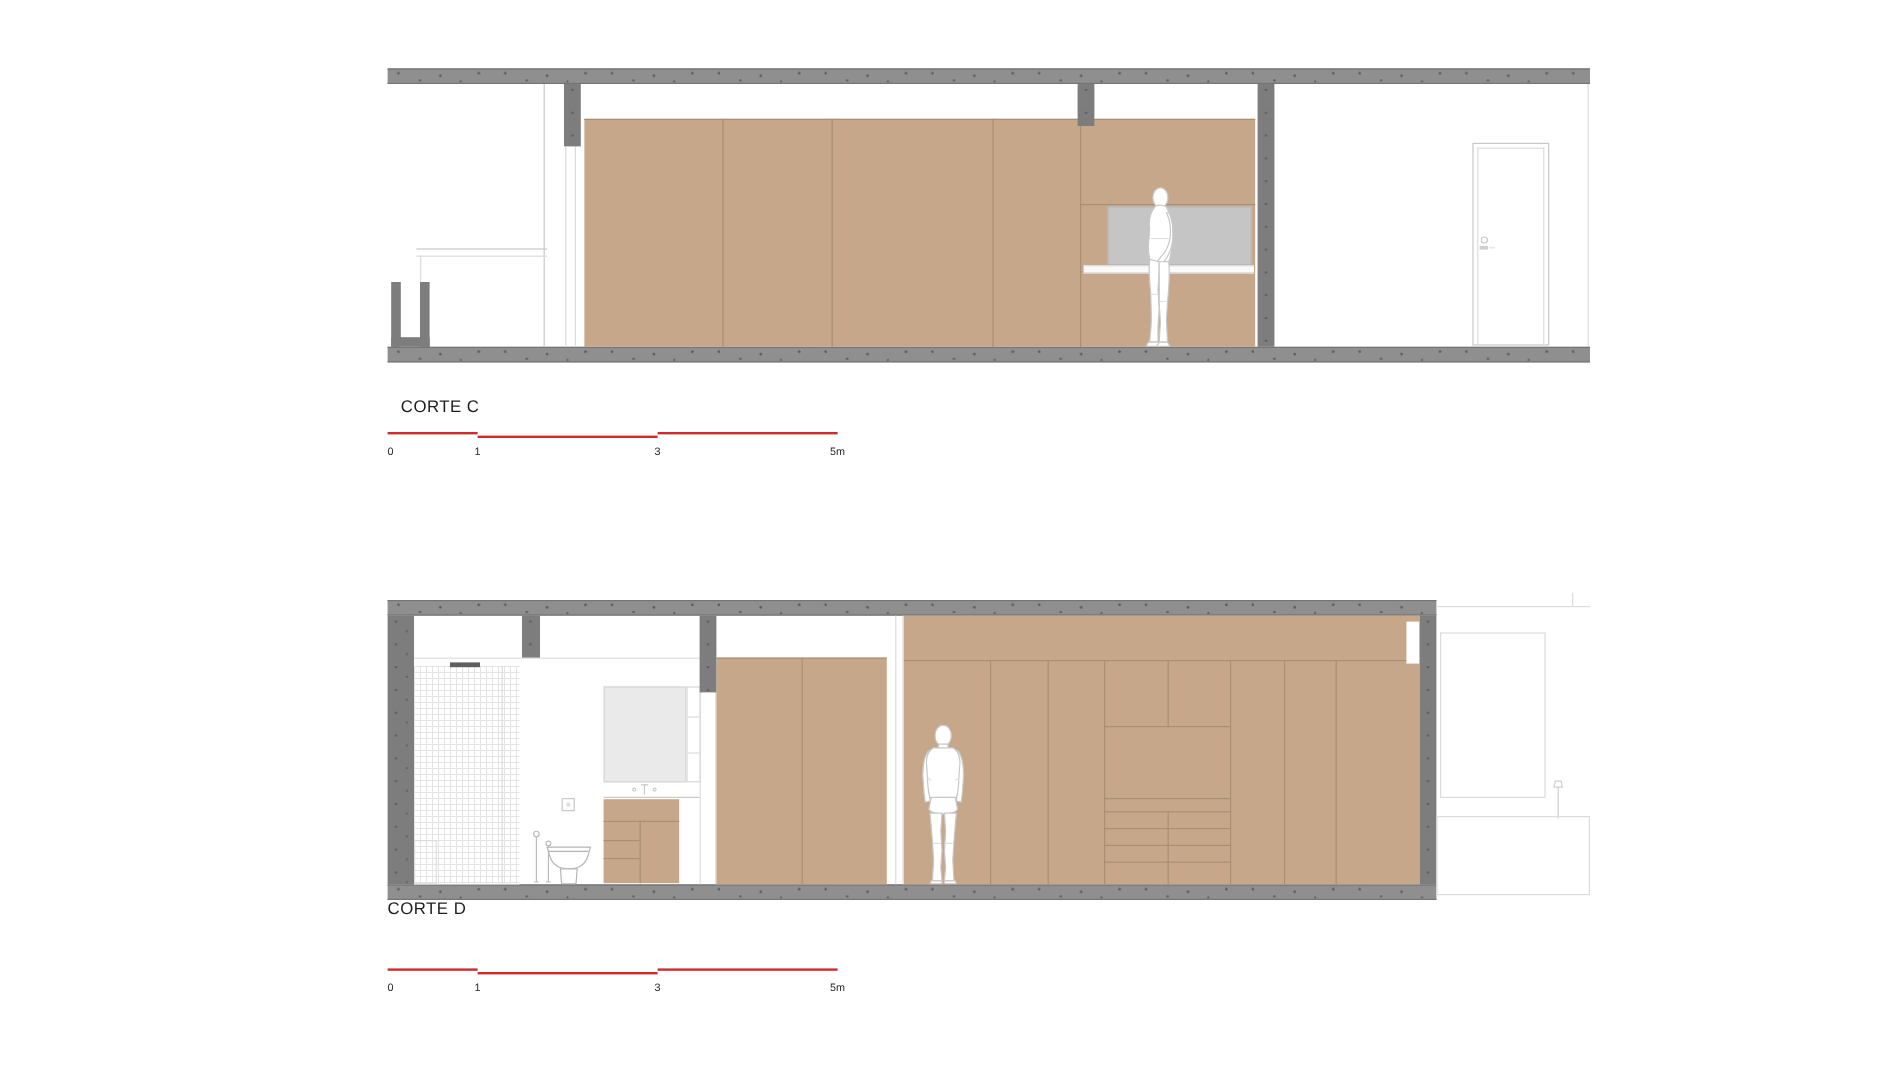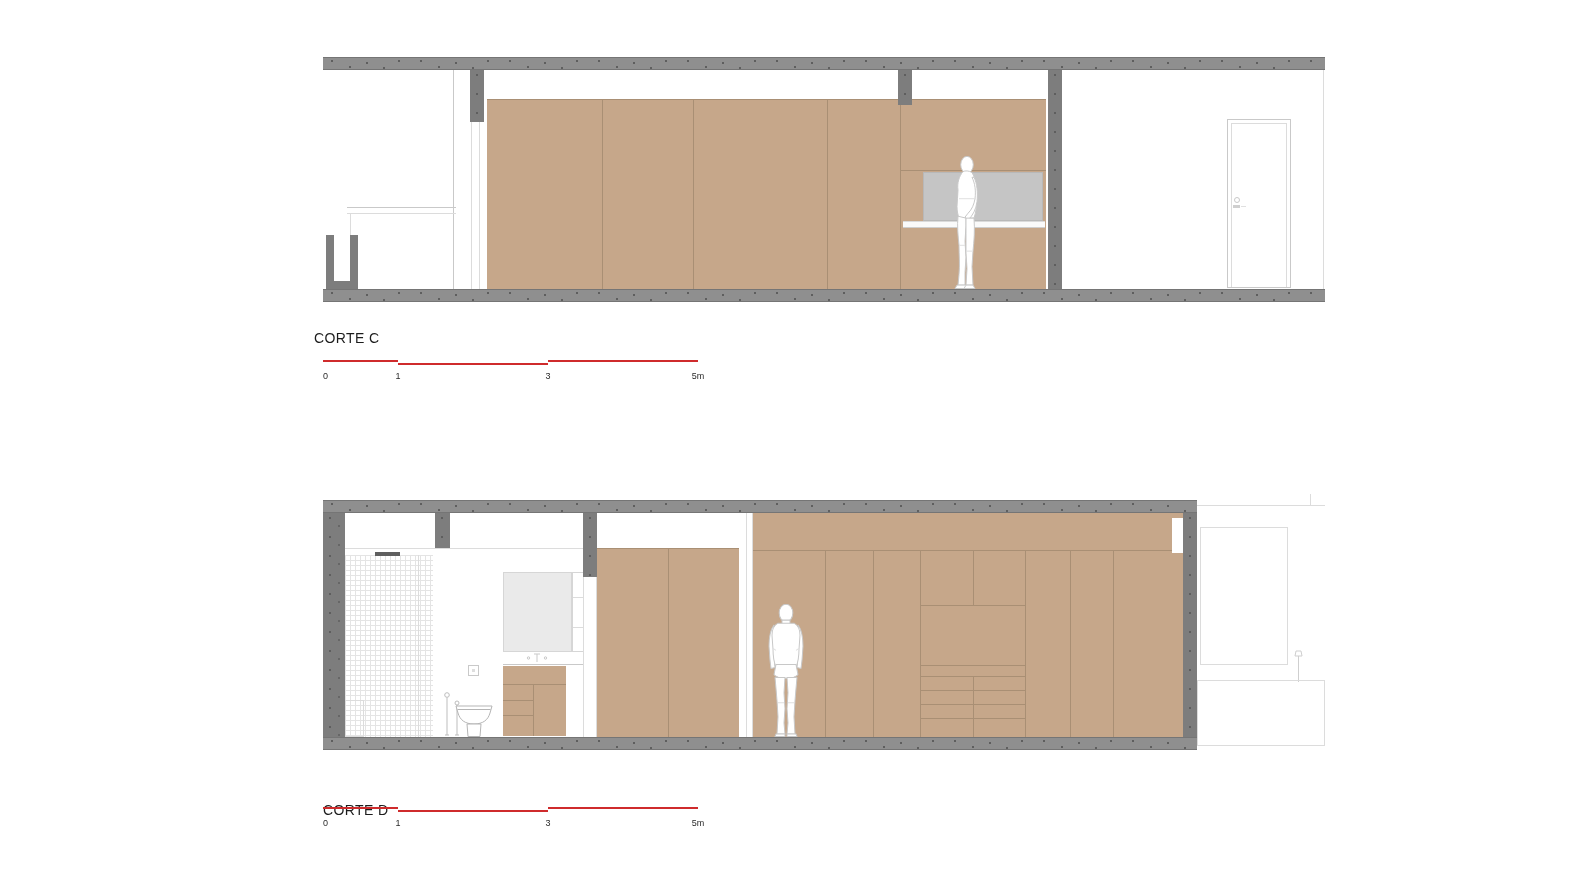--- a/index.html
+++ b/index.html
@@ -106,21 +106,21 @@
     <div class="el planter" style="left:326px;top:235px;width:32px;height:54px"></div>
 
     <div class="el door" style="left:1227px;top:119px;width:64px;height:169px">
       <div class="door-inner"></div>
       <div style="position:absolute;left:6px;top:77px;width:4px;height:4px;border:1px solid #c9c9c9;border-radius:50%"></div>
       <div style="position:absolute;left:5px;top:85px;width:7px;height:3px;background:#cfcfcf"></div>
       <div style="position:absolute;left:13px;top:86px;width:5px;height:1px;background:#e0e0e0"></div>
     </div>
     <div class="el lv" style="left:1323px;top:70px;height:219px"></div>
 
-    <div class="el sec-label" style="left:314px;top:330px">CORTE C</div>
+    <div class="el sec-label" style="left:334px;top:330px">CORTE C</div>
     <div class="el scale-bar" style="left:323px;top:360px">
         <div class="seg" style="left: 0px; width: 75px; top: 0px;"></div>
         <div class="seg" style="left: 75px; width: 150px; top: 3px;"></div>
         <div class="seg" style="left: 225px; width: 150px; top: 0px;"></div>
         <div class="tick first" style="left: 0px;">0</div>
         <div class="tick" style="left: 75px;">1</div>
         <div class="tick" style="left: 225px;">3</div>
         <div class="tick" style="left: 375px;">5m</div>
       </div>
   </div>
@@ -231,21 +231,21 @@
     <div class="el lv" style="left:1310px;top:494px;height:11px"></div>
     <div class="el outline" style="left:1200px;top:527px;width:88px;height:138px"></div>
     <svg class="el" style="left:1291px;top:650px" width="14" height="33" viewBox="0 0 14 33">
       <g fill="#fff" stroke="#cfcfcf" stroke-width="1">
         <path d="M4 6 L5 1 L10 1 L11 6 Z"></path>
           <path d="M7.5 6 V32" fill="none"></path>
       </g>
     </svg>
     <div class="el outline" style="left:1197px;top:680px;width:128px;height:66px"></div>
 
-    <div class="el sec-label" style="left:323px;top:802px">CORTE D</div>
+    <div class="el sec-label" style="left:323px;top:749px">CORTE D</div>
     <div class="el scale-bar" style="left:323px;top:807px">
         <div class="seg" style="left: 0px; width: 75px; top: 0px;"></div>
         <div class="seg" style="left: 75px; width: 150px; top: 3px;"></div>
         <div class="seg" style="left: 225px; width: 150px; top: 0px;"></div>
         <div class="tick first" style="left: 0px;">0</div>
         <div class="tick" style="left: 75px;">1</div>
         <div class="tick" style="left: 225px;">3</div>
         <div class="tick" style="left: 375px;">5m</div>
       </div>
   </div>

